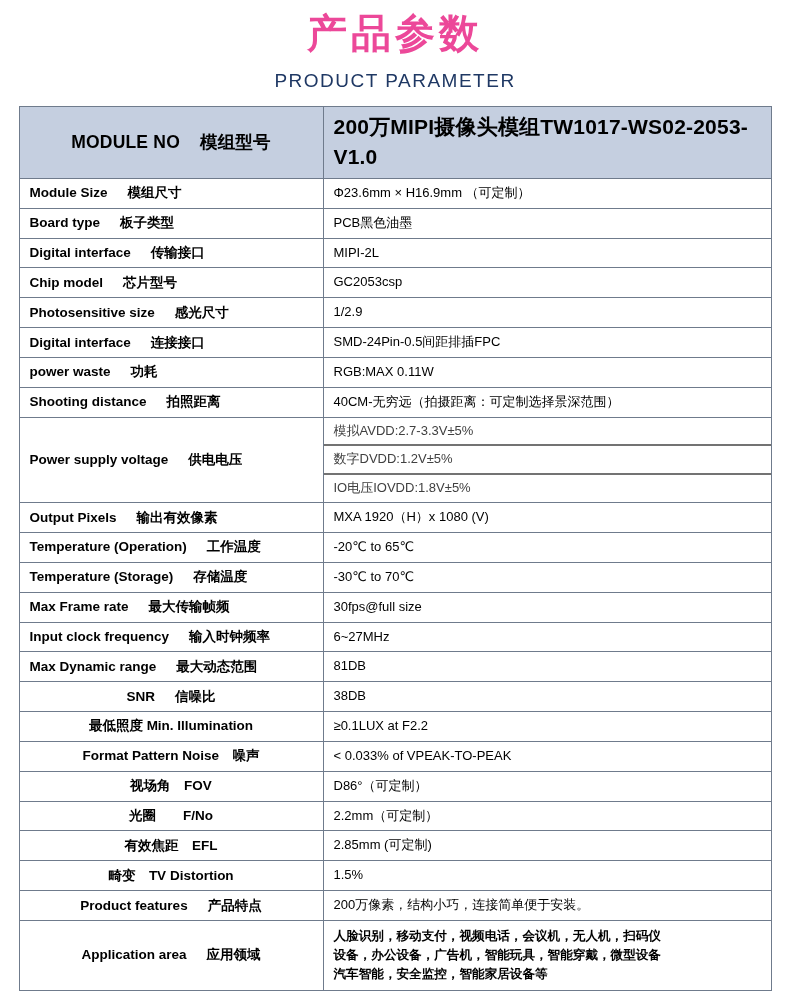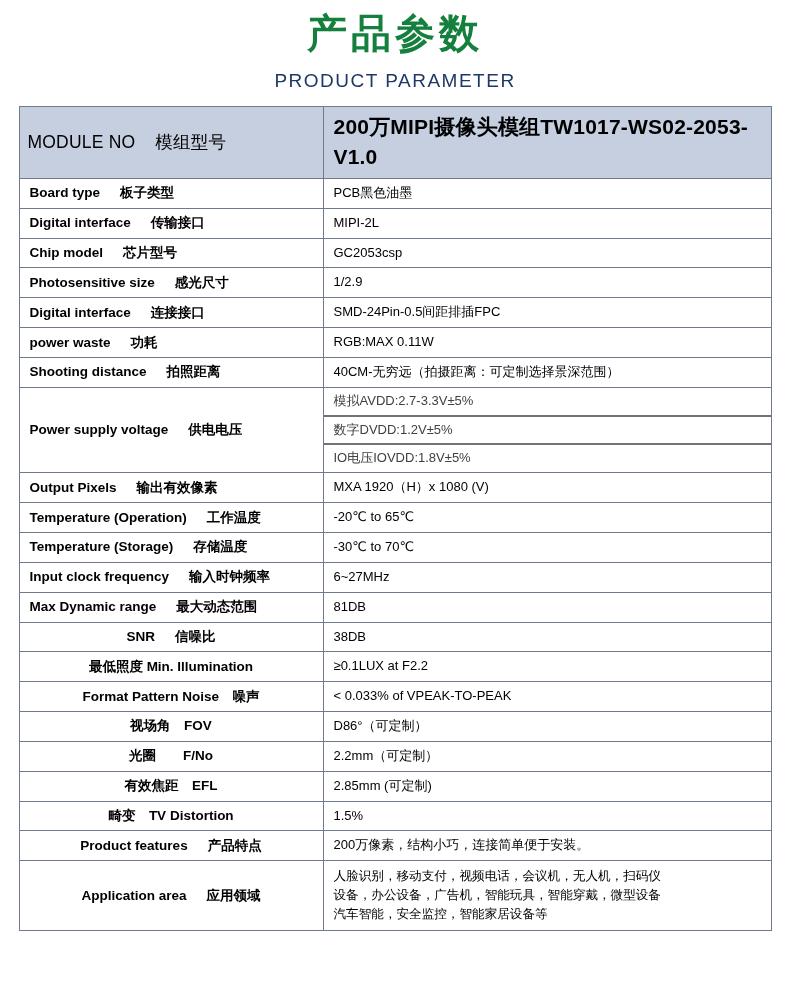--- a/index.html
+++ b/index.html
@@ -15,21 +15,21 @@
     position: relative;
     background: #fff;
   }
   .title-block {
     text-align: center;
     padding-top: 10px;
   }
   .title-cn {
     font-size: 40px;
     font-weight: bold;
-    color: #15803d;
+    color: #ec4899;
     letter-spacing: 4px;
     line-height: 1.15;
     font-family: "DejaVu Sans", "Liberation Sans", sans-serif;
   }
   .title-en {
     font-size: 19px;
     color: #1f3864;
     letter-spacing: 1.5px;
     margin-top: 14px;
     font-family: "Liberation Sans", sans-serif;
@@ -48,23 +48,23 @@
   .col-label { width: 304px; }
   .col-value { width: 448px; }
 
   
   .hdr td {
     background: #c5cfe0;
     height: 50px;
   }
   .hdr .lbl {
     font-size: 17.5px;
-    font-weight: normal;
+    font-weight: bold;
     color: #000;
-    text-align: left;
+    text-align: center;
     padding: 0 8px;
     letter-spacing: 0.2px;
   }
   .hdr .val {
     font-size: 15.5px;
     font-weight: bold;
     color: #000;
     padding-left: 10px;
     letter-spacing: 0.2px;
   }
@@ -122,20 +122,28 @@
       <tr class="hdr">
         <td>
           <div class="lbl lbl-center">
             <span>MODULE NO</span><span class="gap"></span><span>模组型号</span>
           </div>
         </td>
         <td>
           <div class="val" style="font-size:21px;font-weight:bold;">200万MIPI摄像头模组TW1017-WS02-2053-V1.0</div>
         </td>
       </tr>
+    <tr class="row-normal">
+          <td>
+            <div class="lbl lbl-left"><span>Module Size</span><span class="gap"></span><span>模组尺寸</span></div>
+          </td>
+          <td>
+            <div class="val">Φ23.6mm × H16.9mm （可定制）</div>
+          </td>
+        </tr>
         <tr class="row-normal">
           <td>
             <div class="lbl lbl-left"><span>Board type</span><span class="gap"></span><span>板子类型</span></div>
           </td>
           <td>
             <div class="val">PCB黑色油墨</div>
           </td>
         </tr>
         <tr class="row-normal">
           <td>
@@ -216,20 +224,28 @@
         <tr class="row-normal">
           <td>
             <div class="lbl lbl-left"><span>Temperature (Storage)</span><span class="gap"></span><span>存储温度</span></div>
           </td>
           <td>
             <div class="val">-30℃ to 70℃</div>
           </td>
         </tr>
         <tr class="row-normal">
           <td>
+            <div class="lbl lbl-left"><span>Max Frame rate</span><span class="gap"></span><span>最大传输帧频</span></div>
+          </td>
+          <td>
+            <div class="val">30fps@full size</div>
+          </td>
+        </tr>
+        <tr class="row-normal">
+          <td>
             <div class="lbl lbl-left"><span>Input clock frequency</span><span class="gap"></span><span>输入时钟频率</span></div>
           </td>
           <td>
             <div class="val">6~27MHz</div>
           </td>
         </tr>
         <tr class="row-normal">
           <td>
             <div class="lbl lbl-left"><span>Max Dynamic range</span><span class="gap"></span><span>最大动态范围</span></div>
           </td>
@@ -299,21 +315,21 @@
           </td>
           <td>
             <div class="val">200万像素，结构小巧，连接简单便于安装。</div>
           </td>
         </tr>
         <tr class="row-tall">
           <td>
             <div class="lbl lbl-center"><span>Application area</span><span class="gap"></span><span>应用领域</span></div>
           </td>
           <td>
-            <div class="val val-multi" style="white-space: pre-line;">人脸识别，移动支付，视频电话，会议机，无人机，扫码仪
+            <div class="val val-multi" style="white-space: pre-line; font-weight: bold;">人脸识别，移动支付，视频电话，会议机，无人机，扫码仪
 设备，办公设备，广告机，智能玩具，智能穿戴，微型设备
 汽车智能，安全监控，智能家居设备等</div>
           </td>
         </tr>
       </tbody>
   </table>
 
 </div>
 
 </body></html>

